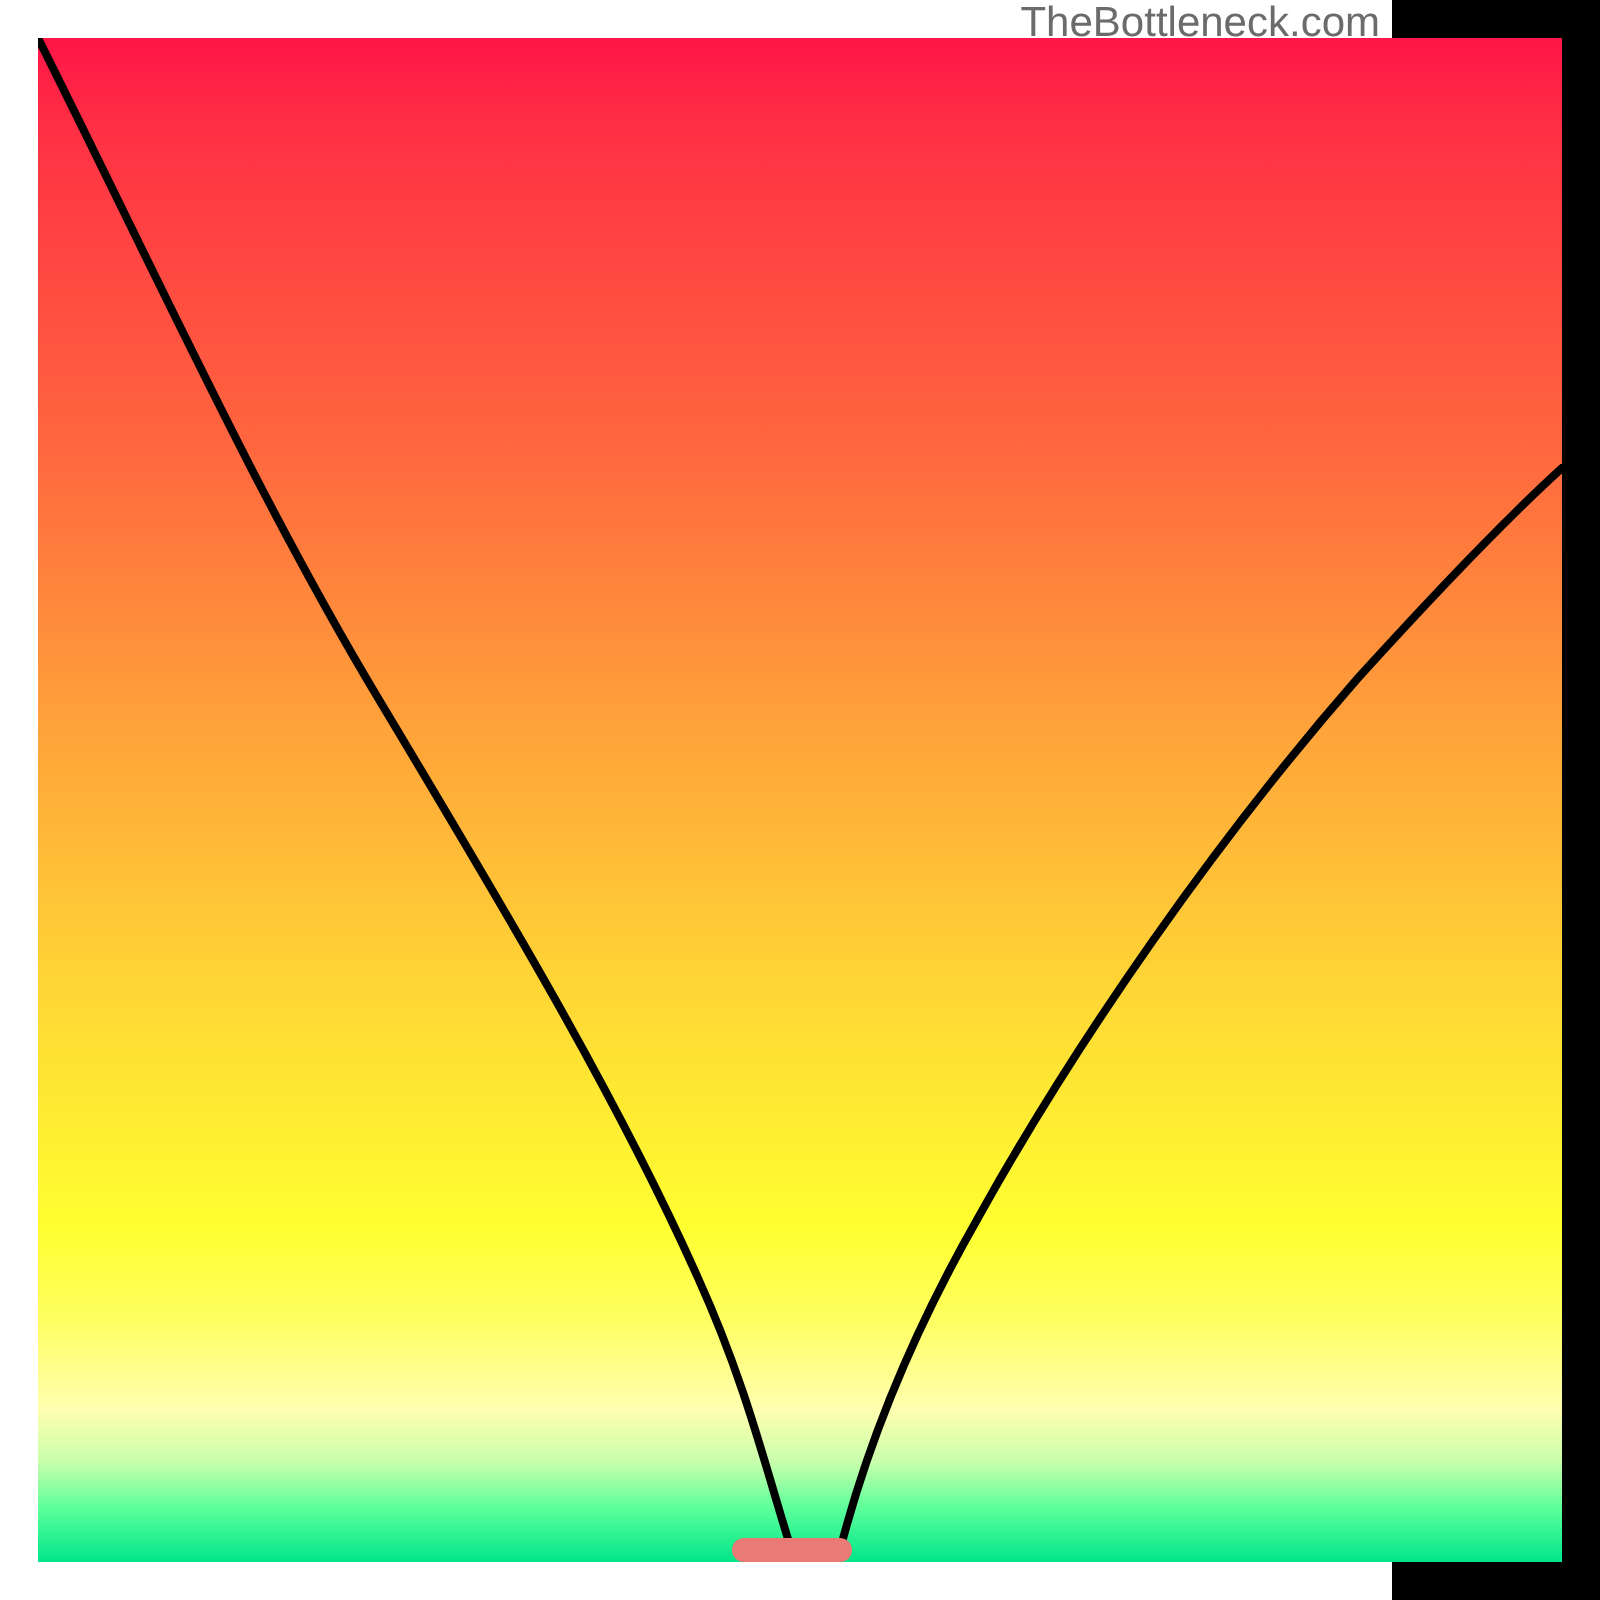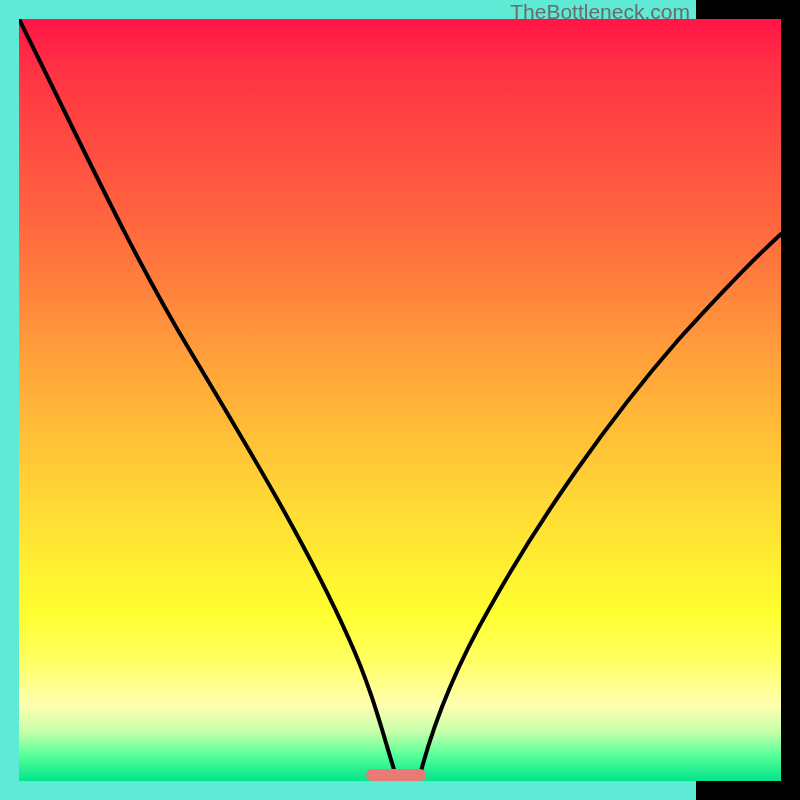--- a/index.html
+++ b/index.html
@@ -8,21 +8,21 @@
     width: 800px;
     height: 800px;
     background: #000;
     overflow: hidden;
     font-family: Arial, Helvetica, sans-serif;
   }
   .frame {
     position: relative;
     width: 696px;
     height: 800px;
-    background: #5eead4;
+    background: #ffffff;
   }
   .plot-area {
     position: absolute;
     left: 19px;
     top: 19px;
     width: 762px;
     height: 762px;
     
     background: linear-gradient(
       to bottom,

